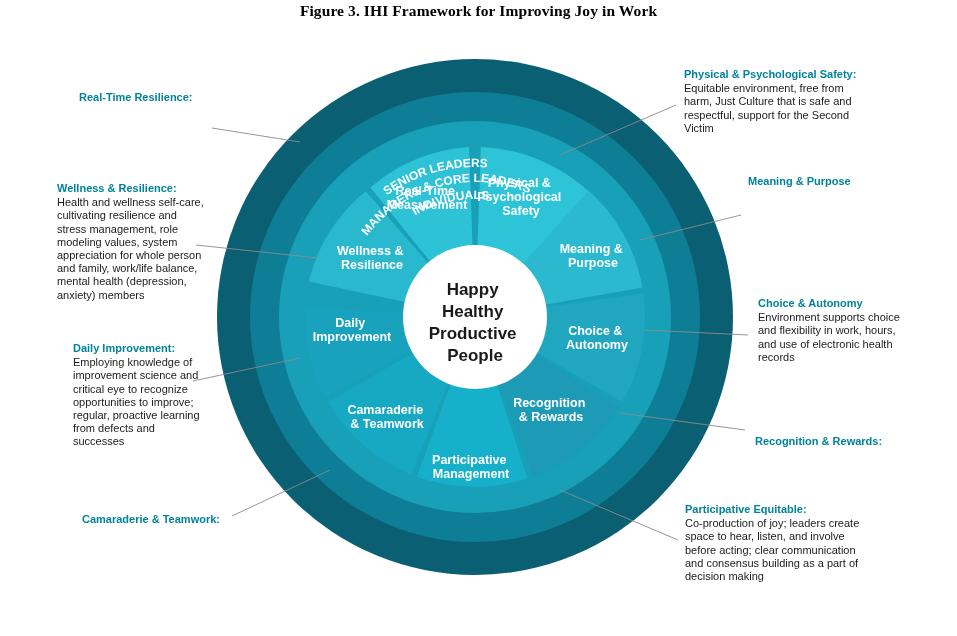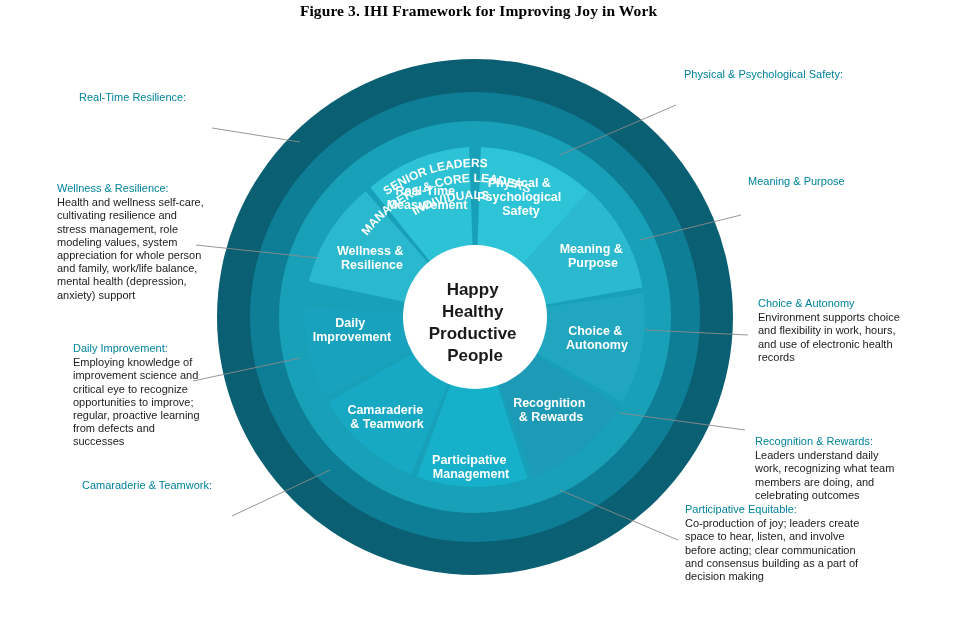--- a/index.html
+++ b/index.html
@@ -56,21 +56,21 @@
     fill: #1a1a1a;
   }
   
   .callout {
     position: absolute;
     font-size: 11px;
     line-height: 13.2px;
     color: #1b1b1b;
   }
   .callout .ct {
-    font-weight: normal;
+    font-weight: bold;
     color: #00839b;
     display: block;
     margin-bottom: 1px;
   }
   .callout .cb { display: block; }
   .leader {
     position: absolute;
     background: transparent;
   }
 </style>
@@ -199,48 +199,48 @@
       <path d="M 678,540 L 560,490"></path>
     </g>
   </svg>
 
   <div class="callout" style="left:79px; top:91px; width:132px;">
     <span class="ct">Real-Time Resilience:</span>
   </div>
 
   <div class="callout" style="left:57px; top:182px; width:147px;">
     <span class="ct">Wellness &amp; Resilience:</span>
-    <span class="cb">Health and wellness self-care, cultivating resilience and stress management, role modeling values, system appreciation for whole person and family, work/life balance, mental health (depression, anxiety) support</span>
+    <span class="cb">Health and wellness self-care, cultivating resilience and stress management, role modeling values, system appreciation for whole person and family, work/life balance, mental health (depression, anxiety) members</span>
   </div>
 
   <div class="callout" style="left:59px; top:342px; width:133px;margin-left:14px;">
     <span class="ct">Daily Improvement:</span>
     <span class="cb">Employing knowledge of improvement science and critical eye to recognize opportunities to improve; regular, proactive learning from defects and successes</span>
   </div>
 
-  <div class="callout" style="left:82px; top:479px; width:150px;">
+  <div class="callout" style="left:82px; top:513px; width:150px;">
     <span class="ct">Camaraderie &amp; Teamwork:</span>
   </div>
 
   <div class="callout" style="left:684px; top:68px; width:180px;">
     <span class="ct">Physical &amp; Psychological Safety:</span>
+    <span class="cb">Equitable environment, free from harm, Just Culture that is safe and respectful, support for the Second Victim</span>
   </div>
 
   <div class="callout" style="left:748px; top:175px; width:160px;">
     <span class="ct">Meaning &amp; Purpose</span>
   </div>
 
   <div class="callout" style="left:758px; top:297px; width:152px;">
     <span class="ct">Choice &amp; Autonomy</span>
     <span class="cb">Environment supports choice and flexibility in work, hours, and use of electronic health records</span>
   </div>
 
   <div class="callout" style="left:755px; top:402px; width:152px;margin-top:33px;">
     <span class="ct">Recognition &amp; Rewards:</span>
-    <span class="cb">Leaders understand daily work, recognizing what team members are doing, and celebrating outcomes</span>
   </div>
 
   <div class="callout" style="left:685px; top:503px; width:186px;">
     <span class="ct">Participative Equitable:</span>
     <span class="cb">Co-production of joy; leaders create space to hear, listen, and involve before acting; clear communication and consensus building as a part of decision making</span>
   </div>
 
 </div>
 
 </body></html>

